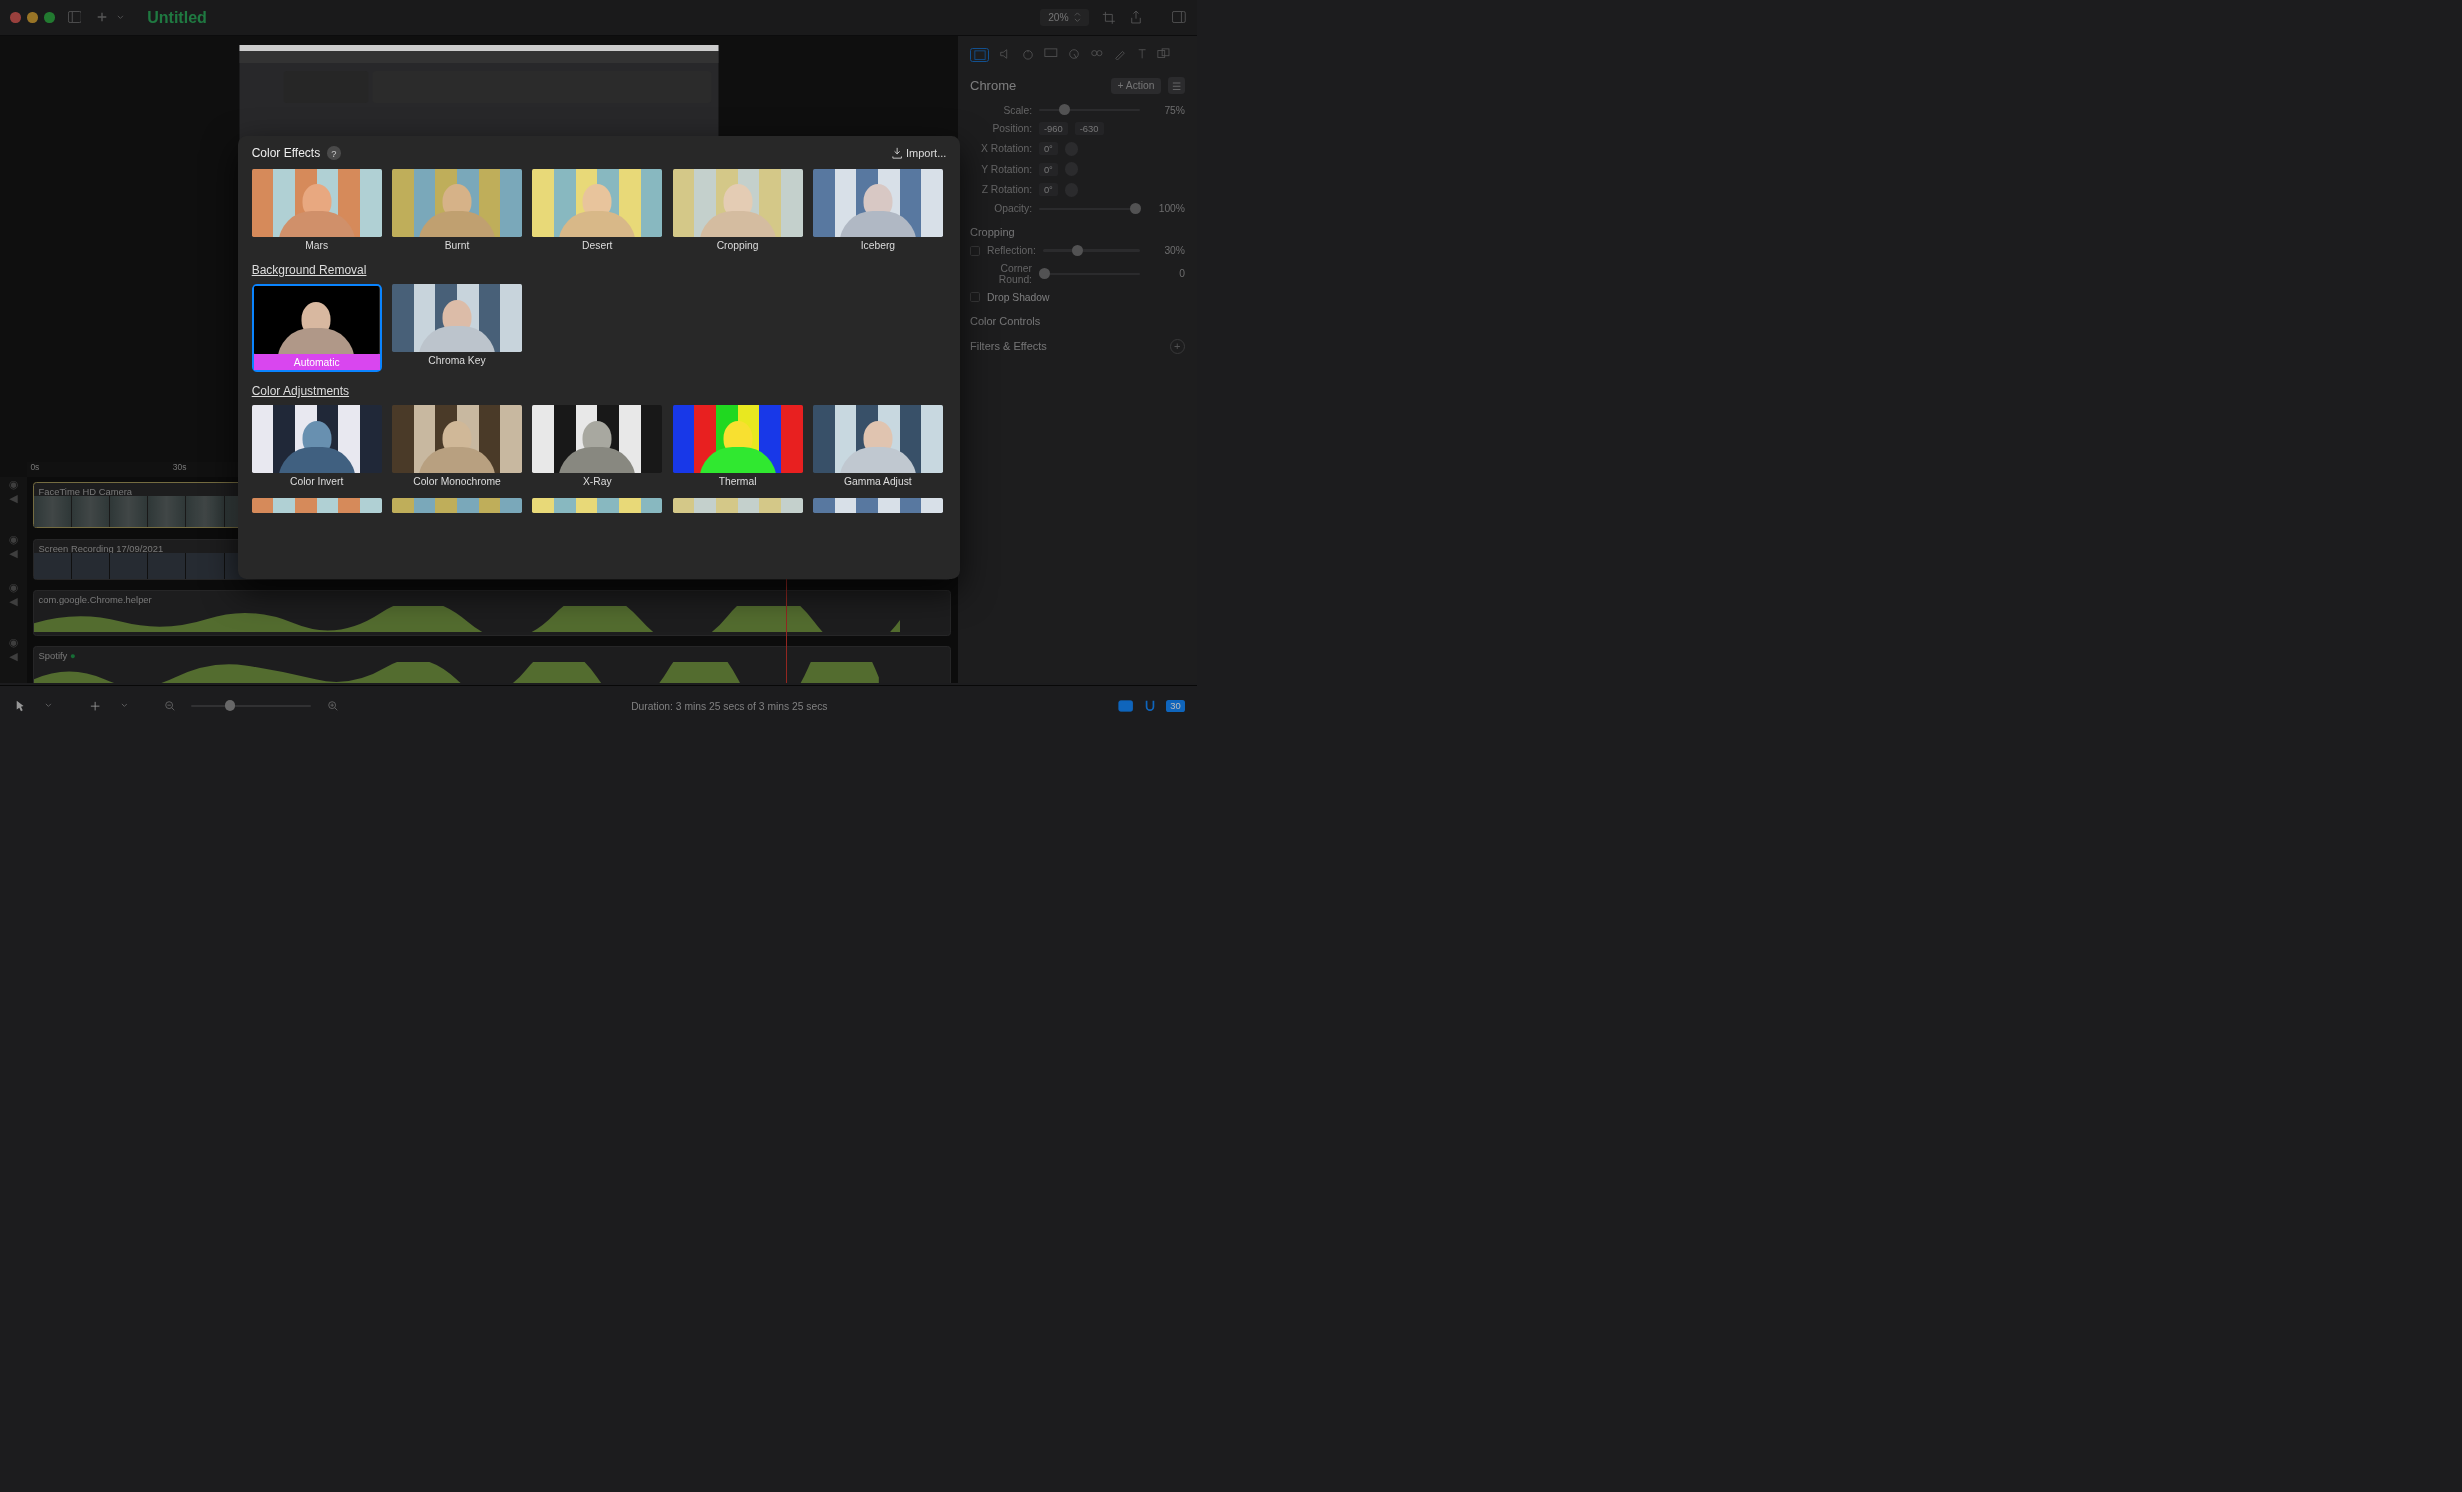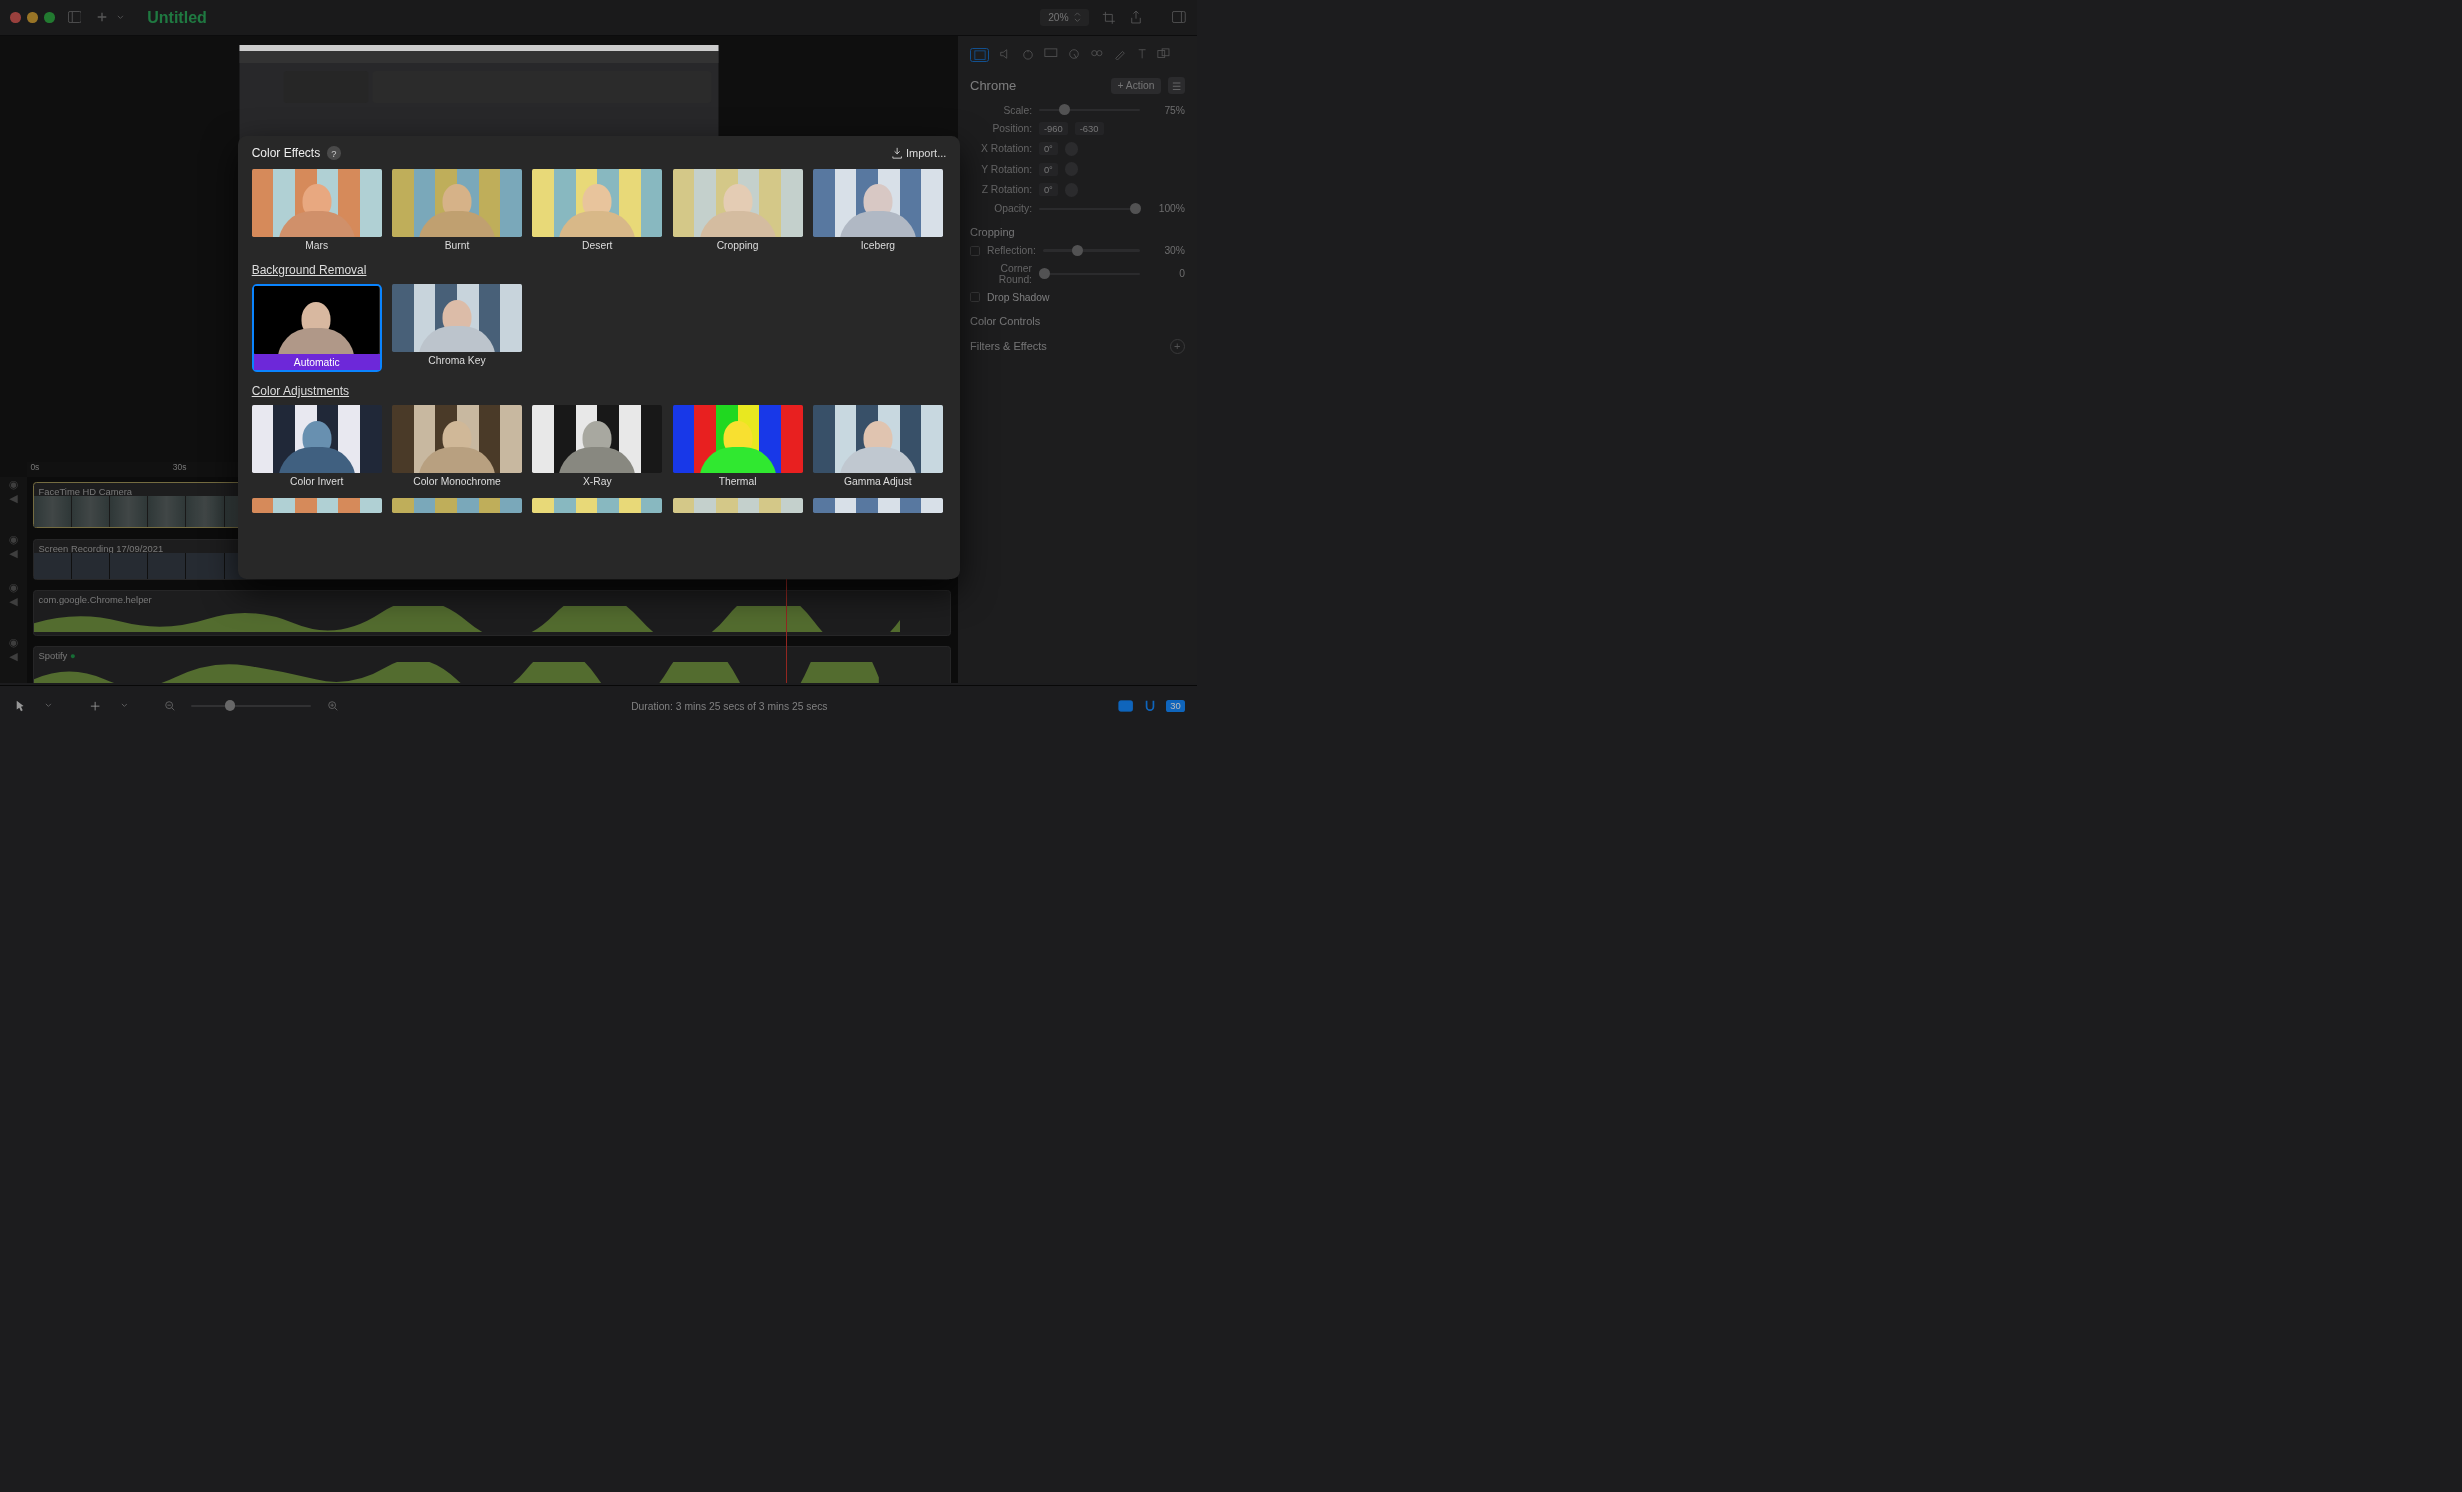--- a/index.html
+++ b/index.html
@@ -78,21 +78,21 @@
 .help { width:13.7px; height:13.7px; border-radius:50%; background:#4a4a4a; color:#ccc; font-size:9.4px; display:inline-flex; align-items:center; justify-content:center;}
 .dlg-import { margin-left:auto; color:#ddd; font-size:11px; display:flex; align-items:center; gap:3.4px;}
 .dlg-body { flex:1; overflow:auto; padding:1.7px 13.7px 6.8px;}
 .section-h { color:#ddd; font-size:12px; margin:12px 0 6.8px;text-decoration:underline;}
 .grid { display:flex; gap:10.3px; flex-wrap:wrap;}
 .cell { width:130px;}
 .thumb { width:130px; height:68px; border-radius:1.7px; position:relative; overflow:hidden; background:#333;}
 .cell.selected { border:2.6px solid #0a84ff; border-radius:5.1px; padding:0;}
 .cell.selected .thumb { width:125px; height:68px;}
 .cell .cap { text-align:center; color:#ddd; font-size:10.3px; padding-top:3.4px;}
-.cell.selected .cap { background:#6d28d9; color:#fff; padding:2.6px 0;}
+.cell.selected .cap { background:#d946ef; color:#fff; padding:2.6px 0;}
 .dlg-foot { padding:10.3px 13.7px; display:flex; justify-content:flex-end; gap:8.5px; border-top:0.9px solid rgba(0,0,0,.25); background:#2d2222;}
 .btn { padding:4.3px 13.7px; border-radius:4.3px; font-size:11px; border:none; cursor:pointer;}
 .btn.cancel { background:#4b4b4d; color:#eee;}
 .btn.add { background:#0a84ff; color:#fff;}
 
 
 .th-bg { position:absolute; inset:0; display:flex;}
 .stripe { flex:1;}
 .head { position:absolute; left:50%; top:48%; transform:translate(-50%,-50%); width:29px; height:34px; border-radius:50% 50% 45% 45%;}
 .shoulders { position:absolute; left:50%; bottom:-6.8px; transform:translateX(-50%); width:77px; height:32.5px; border-radius:34px 34px 0 0;}

